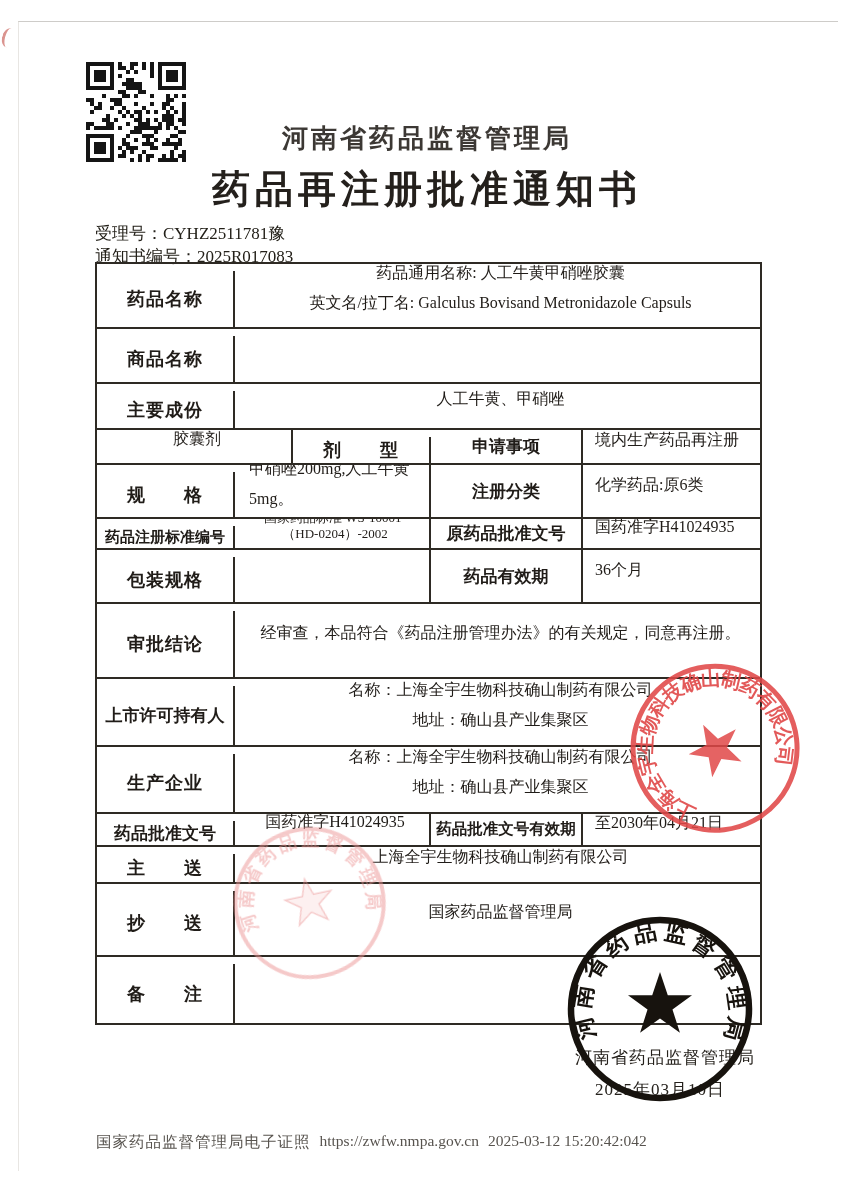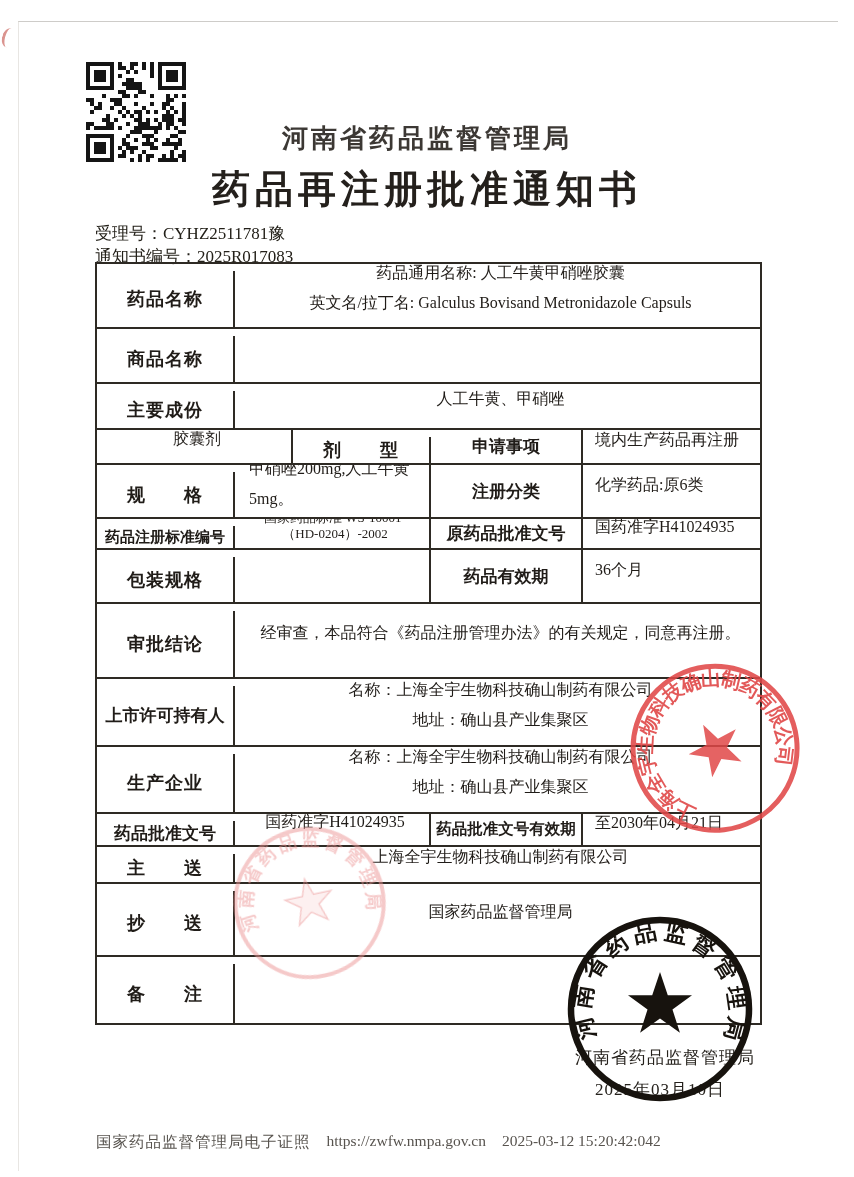--- a/index.html
+++ b/index.html
@@ -53,21 +53,21 @@
   .seal{position:absolute;pointer-events:none;}
   .seal-company{left:628px;top:660px;transform:rotate(-28deg);}
   .seal-faint{left:230px;top:823px;opacity:.5;transform:rotate(-12deg);filter:blur(.4px);}
   .seal-gov{left:563px;top:912px;}
 
   .sig-org{position:absolute;left:540px;top:1046px;width:250px;text-align:center;font-size:17px;letter-spacing:1px;color:#26221d;}
   .sig-date{position:absolute;left:535px;top:1078px;width:250px;text-align:center;font-size:17px;letter-spacing:1px;color:#26221d;}
 
   .footer{
     position:absolute;left:96px;top:1132px;width:720px;
-    font-size:15.5px;color:#57534e;display:flex;gap:16px;white-space:nowrap;
+    font-size:15.5px;color:#57534e;display:flex;gap:9px;white-space:nowrap;
     letter-spacing:1px;
   }
   .footer .mono{font-family:Liberation Serif, serif;letter-spacing:0;}
 </style>
 </head>
 <body>
 
 <div class="page">
 
   <div class="scan-edge-top"></div>

